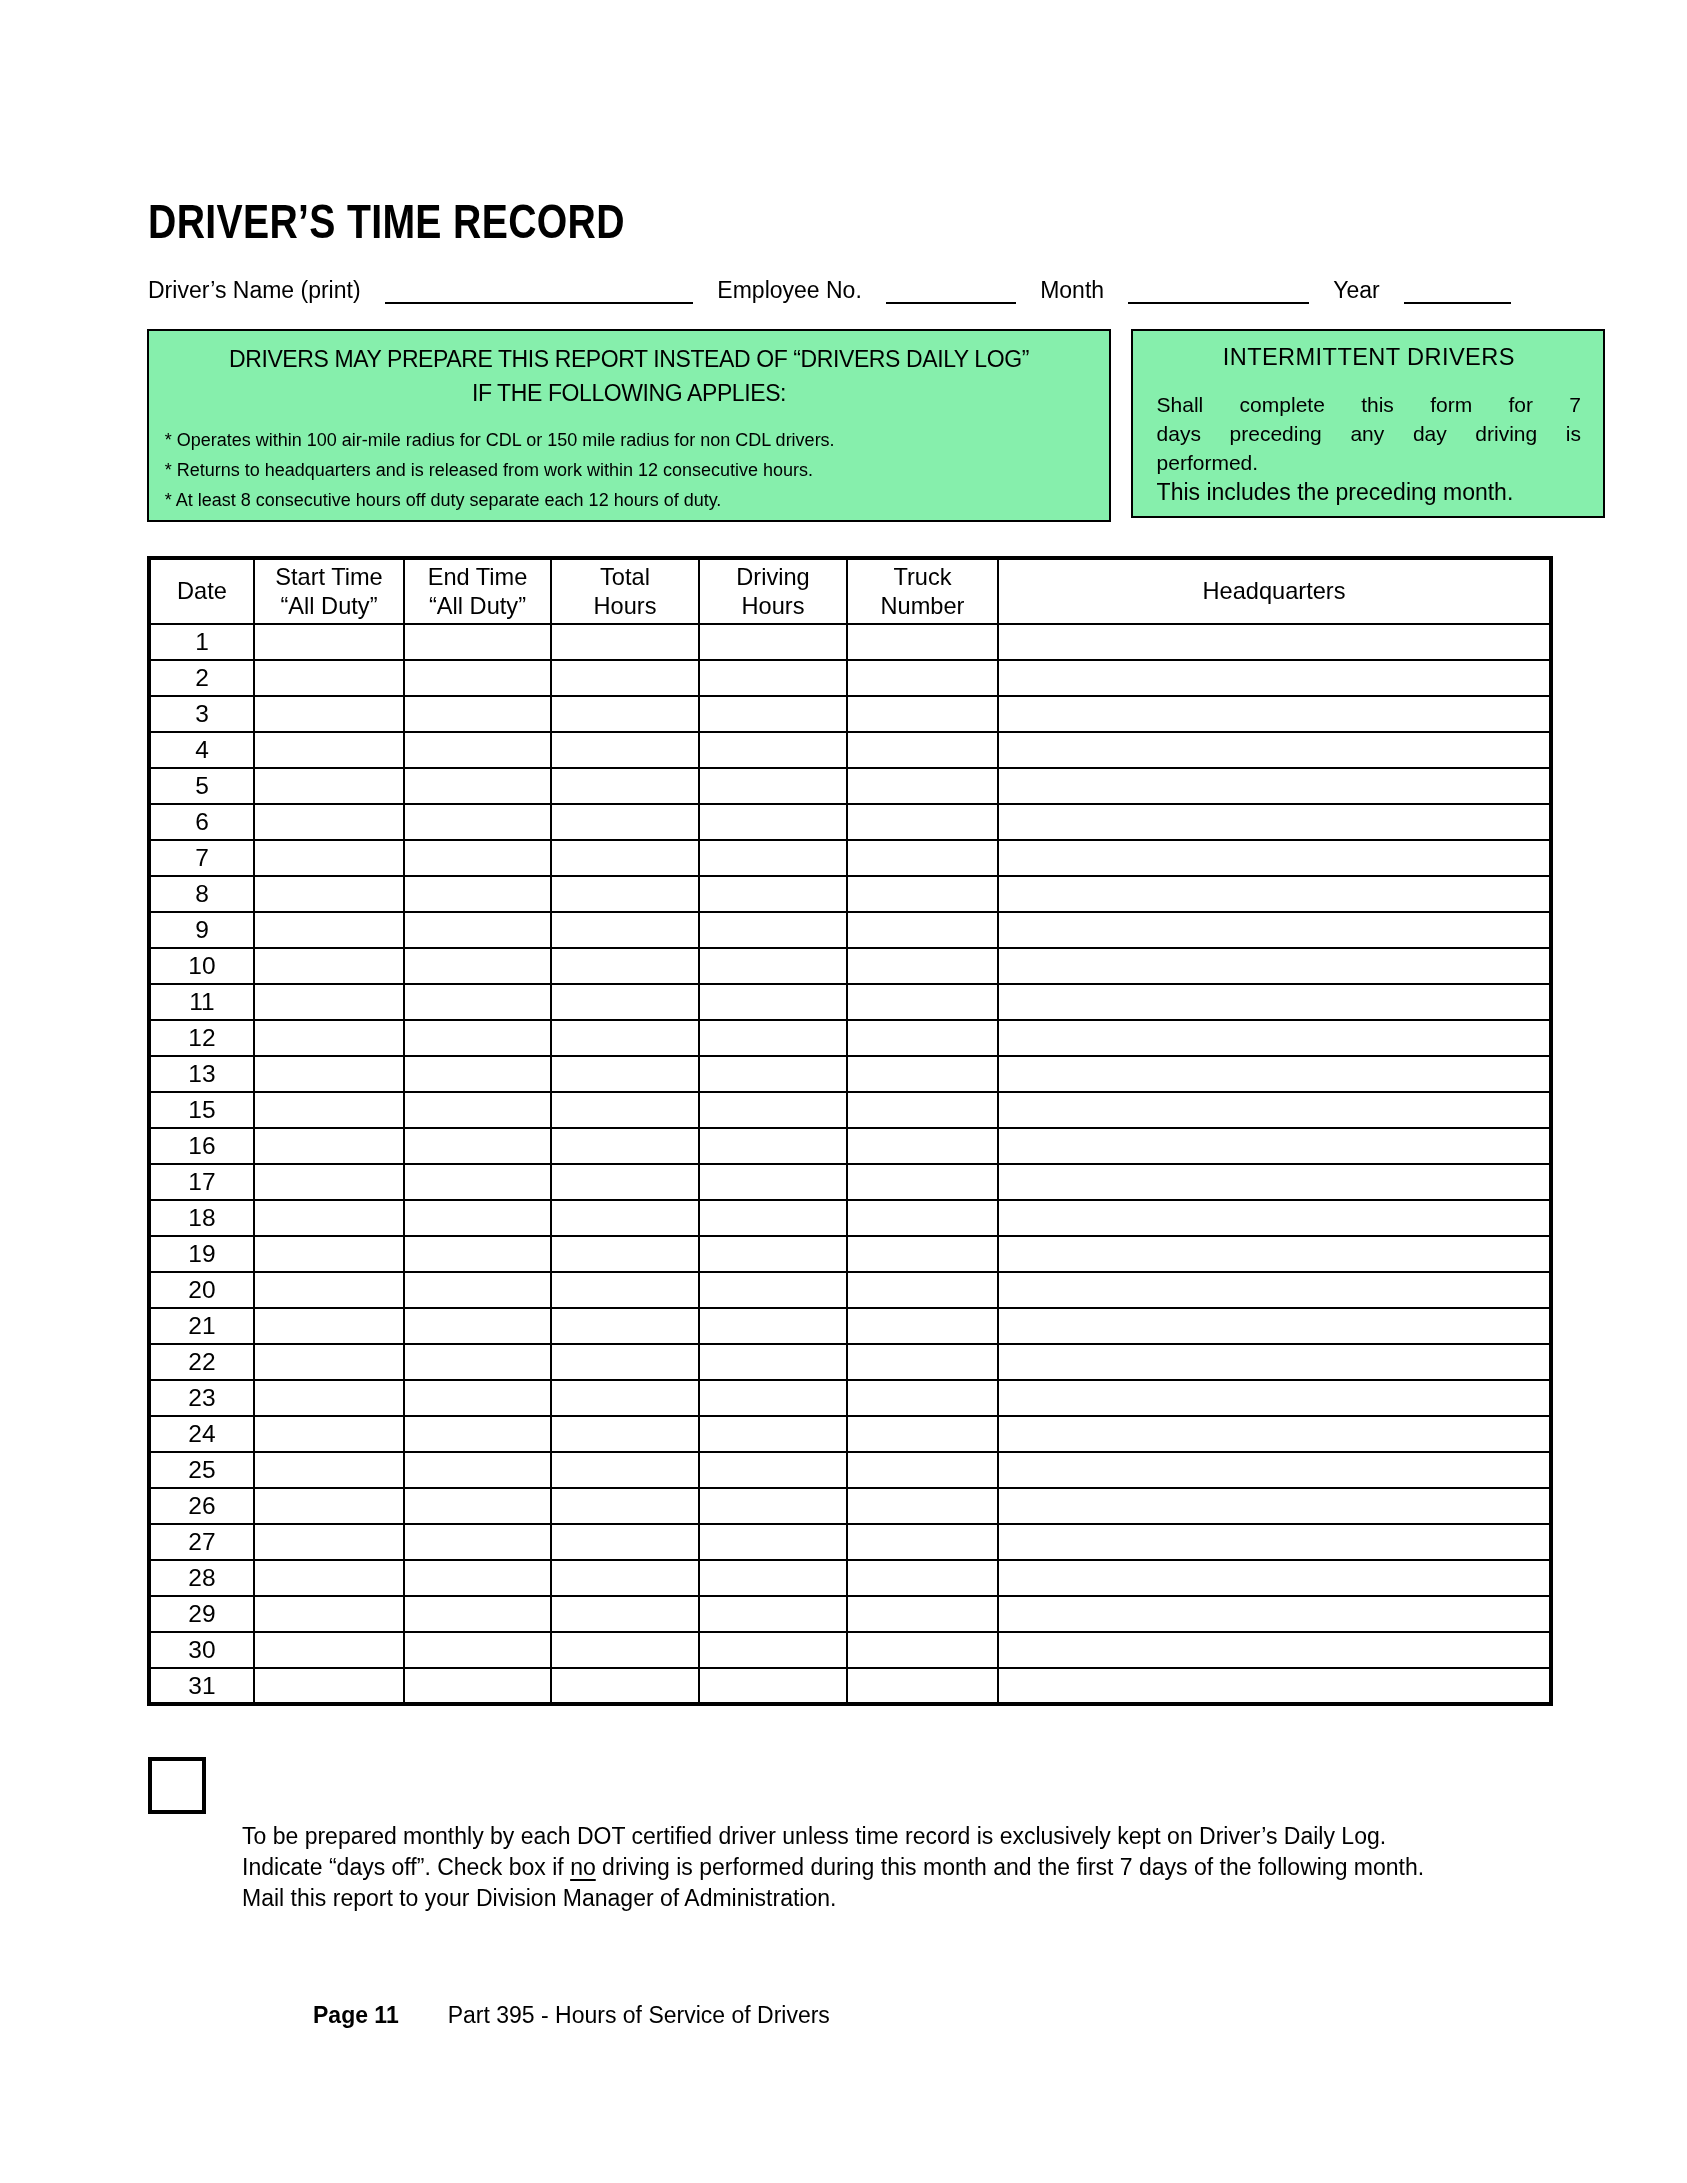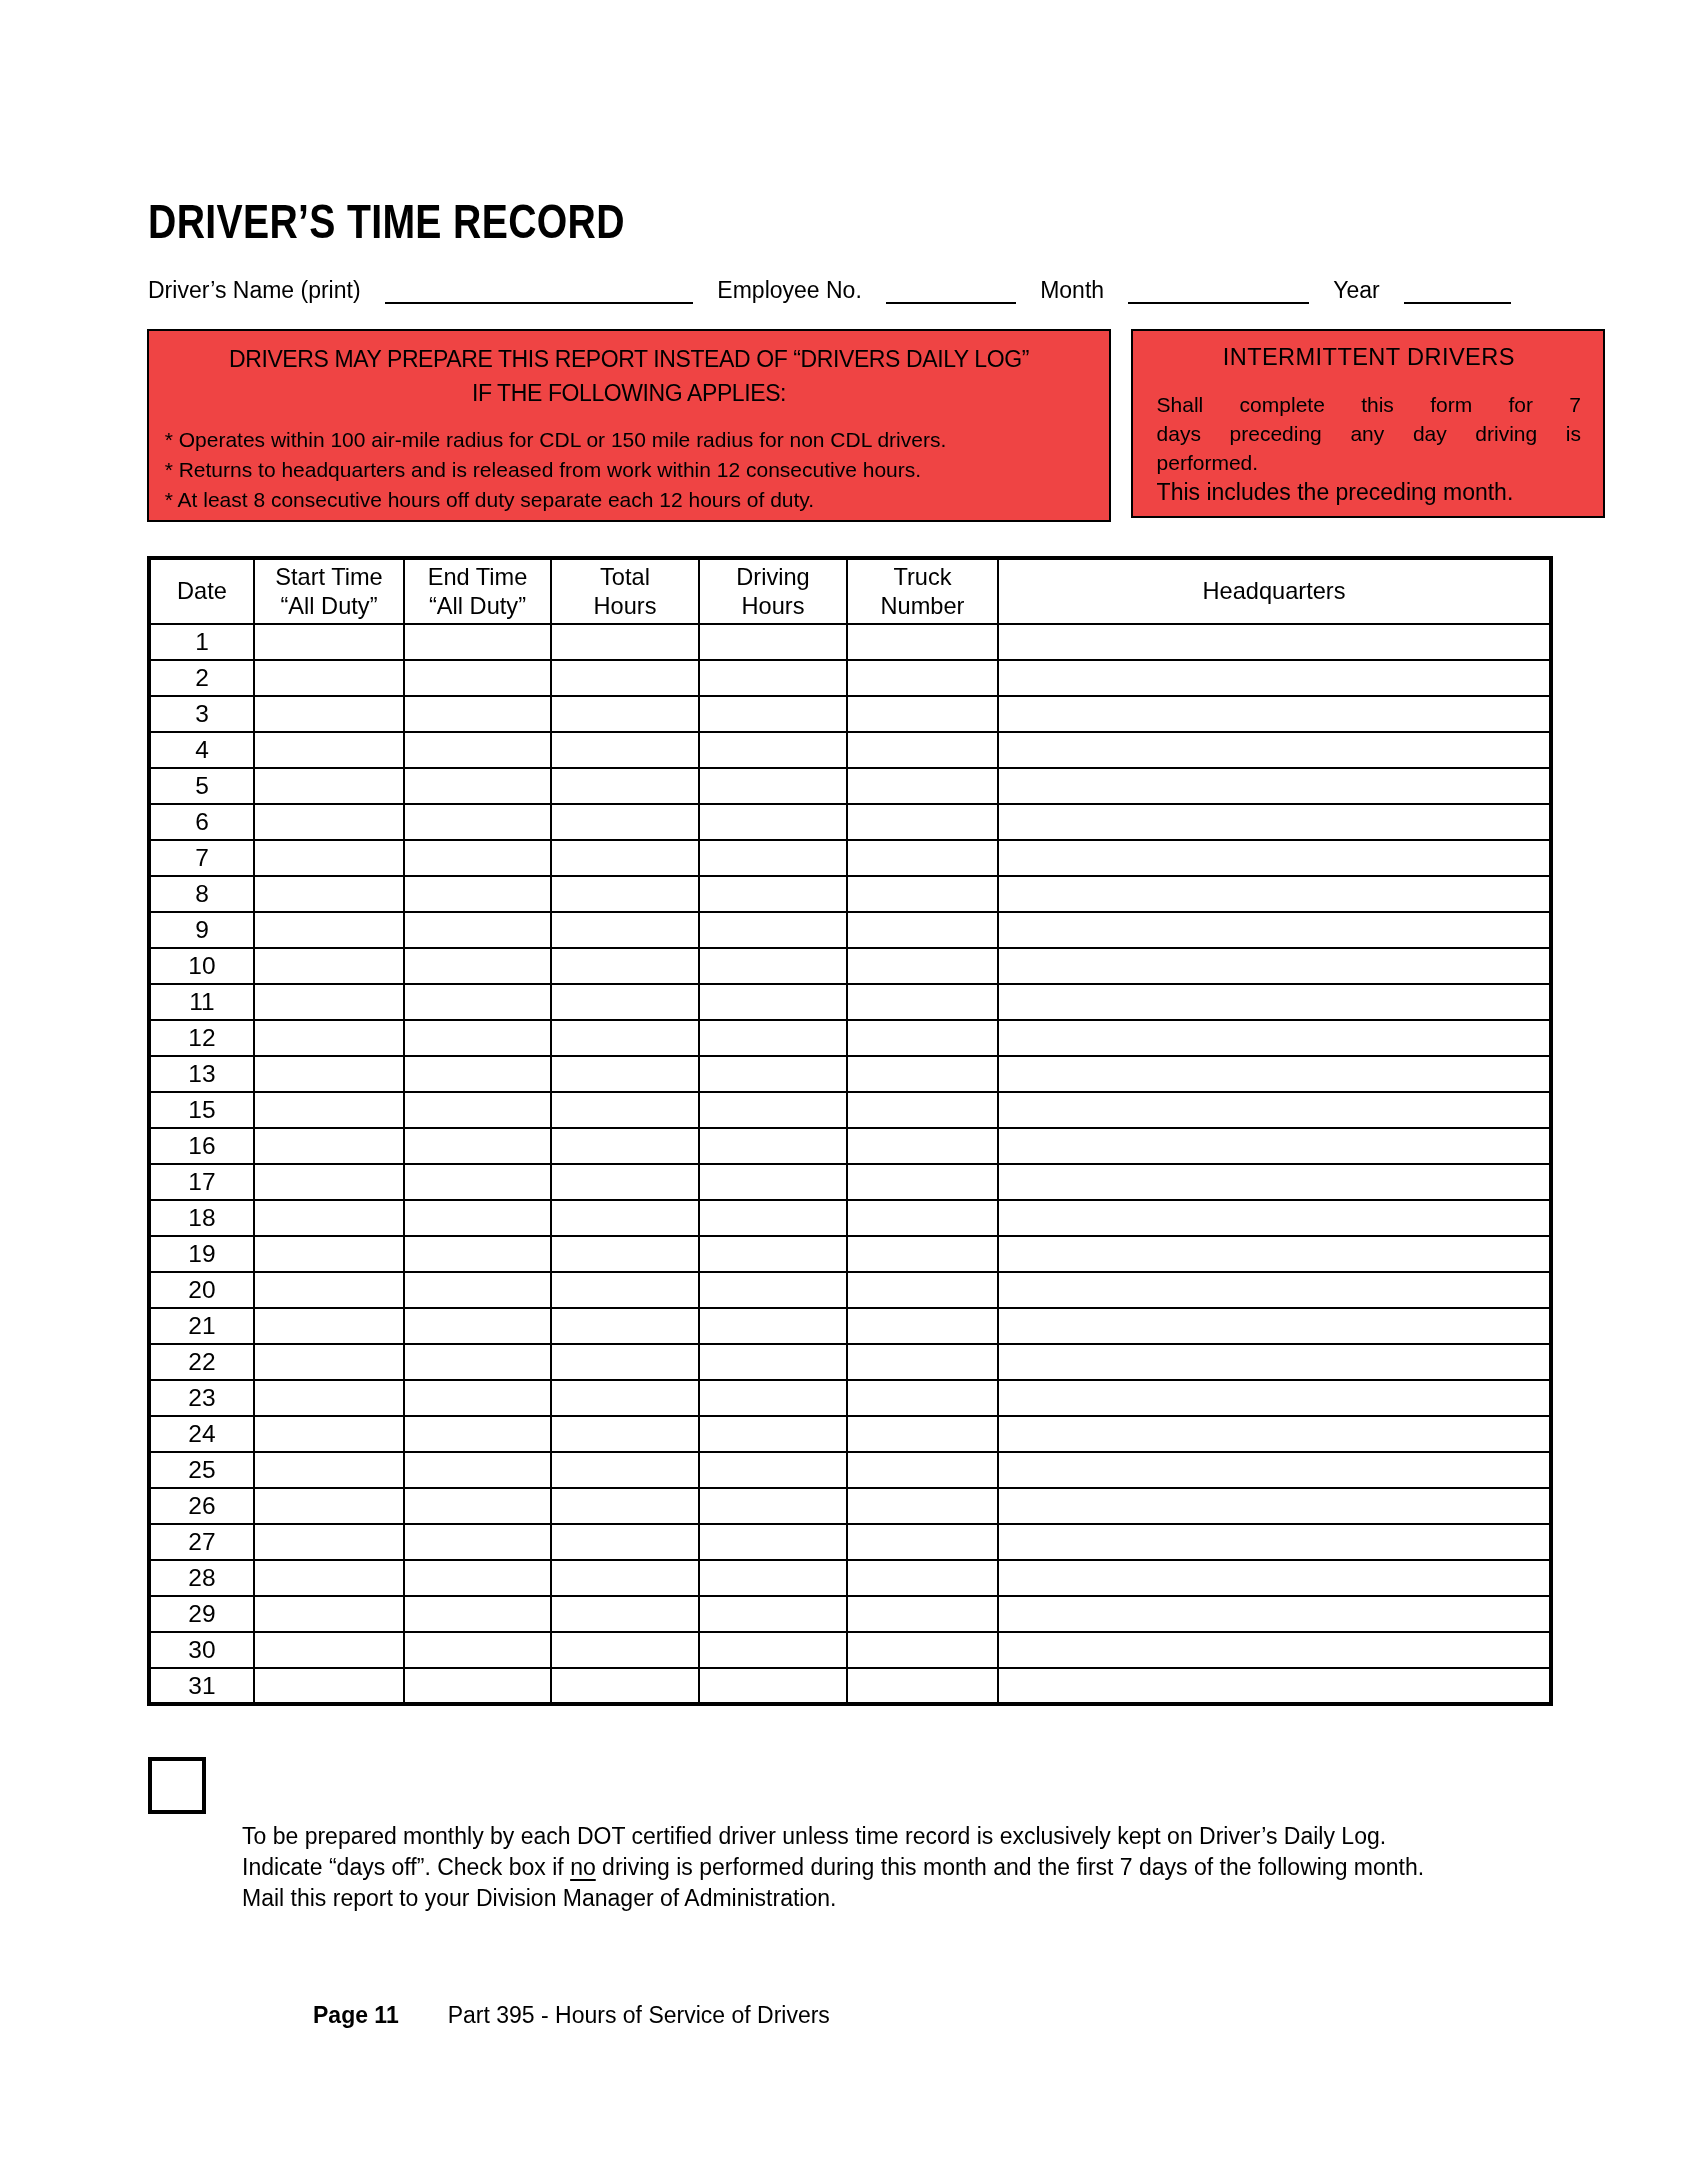--- a/index.html
+++ b/index.html
@@ -23,25 +23,25 @@
     position:absolute;left:148px;top:276px;width:1363px;
     display:flex;align-items:flex-end;gap:24px;
     font-size:23px;line-height:28px;white-space:nowrap;
   }
   .blank{height:4.4px;border-bottom:2.6px solid #000;display:inline-block;}
   .blank.b-name{width:334px;}
   .blank.b-emp{width:141px;}
   .blank.b-month{width:196px;}
   .blank.b-year{width:116px;}
   
-  .box{position:absolute;border:2.6px solid #000;background:#ef4444;box-sizing:border-box;}
+  .box{position:absolute;border:2.6px solid #000;background:#86efac;box-sizing:border-box;}
   .box-left{left:147px;top:329px;width:964px;height:193px;padding:10.5px 15.7px 0 15.7px;}
   .box-right{left:1131px;top:329px;width:474px;height:189px;padding:12.2px 22px 0 23.6px;}
   .box-heading{text-align:center;font-size:23px;line-height:34px;letter-spacing:-0.4px;white-space:nowrap;}
-  .bullets{margin-top:15px;font-size:21px;line-height:30px;}
+  .bullets{margin-top:15px;font-size:18px;line-height:30px;}
   .bullet{white-space:nowrap;}
   .int-title{text-align:center;font-size:23.6px;line-height:28px;letter-spacing:0.4px;white-space:nowrap;}
   .int-body{margin-top:19px;font-size:21px;line-height:29px;}
   .justify-line{text-align:justify;text-align-last:justify;}
   .justify-line.last{text-align-last:left;}
   .int-note{font-size:23px;line-height:31px;}
   
   table.time-table{
     position:absolute;left:147px;top:556px;
     border-collapse:collapse;table-layout:fixed;

